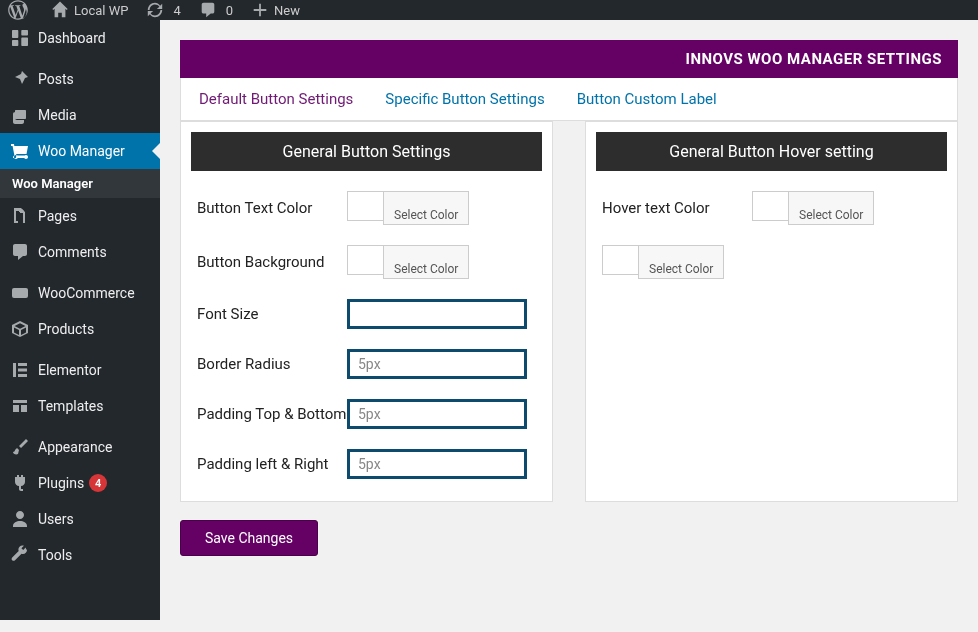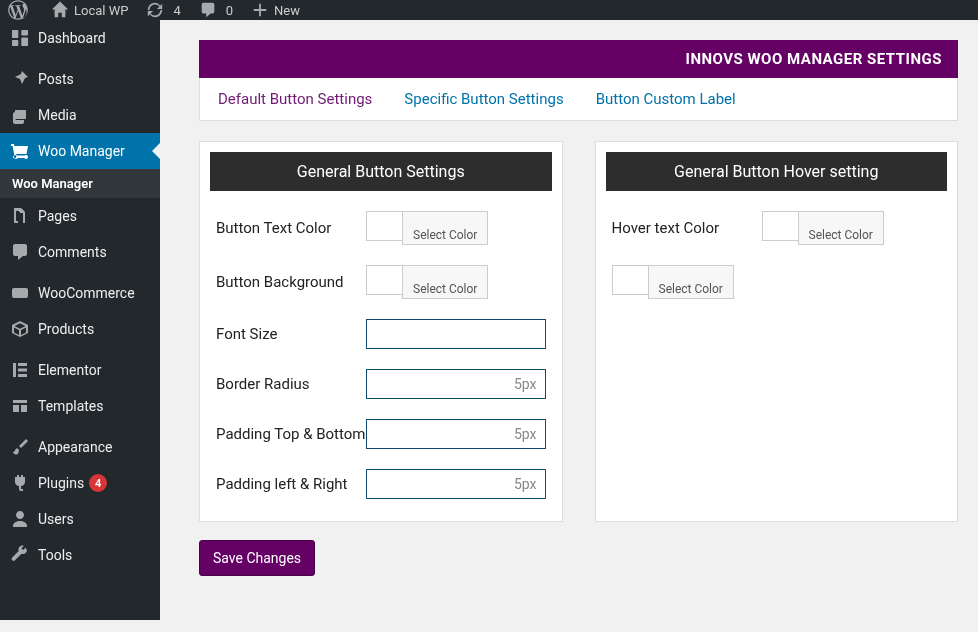--- a/index.html
+++ b/index.html
@@ -3,52 +3,52 @@
 <meta charset="utf-8">
 <style>
 * { margin: 0; padding: 0; box-sizing: border-box; font-family: -apple-system, BlinkMacSystemFont, "Segoe UI", Roboto, sans-serif; }
 body { background: #f1f1f1; overflow: hidden; }
 
 .adminbar { height: 20px; background: #23282d; color: #ccc; display: flex; align-items: center; padding: 0 8px; font-size: 13px; }
 .adminbar-item { display: flex; align-items: center; margin-right: 18px; color: #ccc; cursor: pointer; }
 .adminbar-item svg { fill: #a7aaad; margin-right: 5px; }
 .adminbar-item span.count { margin-left: 4px; }
 
-.layout { display: flex; height: calc(632px - 32px); gap: 19px; }
+.layout { display: flex; height: calc(632px - 32px); }
 .sidebar { width: 160px; background: #23282d; color: #eee; font-size: 14px; overflow-y: auto; }
 .sidebar-item { display: flex; align-items: center; padding: 8px 10px; cursor: pointer; }
 .sidebar-item svg { fill: #a7aaad; margin-right: 8px; flex-shrink: 0; }
 .sidebar-item.active { background: #0073aa; color: #fff; position: relative; }
 .sidebar-item.active svg { fill: #fff; }
 .sidebar-item.active::after { content: ""; position: absolute; right: 0; top: 50%; transform: translateY(-50%); border: 8px solid transparent; border-right-color: #f1f1f1; }
 .sidebar-sub { background: #32373c; }
 .sidebar-sub-item { padding: 7px 12px; font-size: 13px; color: #b4b9be; cursor: pointer; }
 .sidebar-sub-item.current { color: #fff; font-weight: 600; }
 .sidebar-sep { height: 5px; background: #23282d; }
 .plugin-badge { display: inline-flex; align-items: center; justify-content: center; min-width: 18px; height: 18px; border-radius: 9px; background: #d63638; color: #fff; font-size: 11px; font-weight: 600; margin-left: 5px; padding: 0 5px; }
 
 .main { flex: 1; padding: 20px 20px 20px 20px; overflow-y: auto; }
 .page-title-bar { background: #650065; color: #fff; padding: 10px 16px; font-size: 15px; font-weight: 700; letter-spacing: .5px; text-align: right; }
 .tabs-row { background: #fff; border: 1px solid #ddd; border-top: none; display: flex; padding: 12px 18px; gap: 32px; }
 .tab { color: #0073aa; cursor: pointer; font-size: 15px; }
 .tab.active { color: #701a75; }
 
-.panels { display: flex; gap: 32px; margin-top: 20px; }
+.panels { display: flex; gap: 32px; }
 .panel { background: #fff; border: 1px solid #ddd; flex: 1; padding-bottom: 12px; }
 .panel-head { background: #2d2d2d; color: #fff; text-align: center; padding: 10px; font-size: 16px; margin: 10px; }
 .field-row { display: flex; align-items: center; padding: 10px 16px; }
 .field-label { width: 150px; font-size: 15px; color: #222; }
 .field-control { flex: 1; }
 .color-picker { display: flex; }
 .color-swatch { width: 36px; height: 30px; border: 1px solid #ccc; background: #fff; border-right: none; }
 .color-btn { height: 30px; padding: 16px 10px; border: 1px solid #ccc; background: #f7f7f7; font-size: 12px; color: #555; cursor: pointer; }
-.text-input { width: 100%; max-width: 180px; height: 30px; padding: 0 8px; border: 1px solid #0c4a6e; font-size: 14px; color: #333; text-align: right; }
+.text-input { width: 100%; max-width: 180px; height: 30px; padding: 0 8px; border: 3px solid #0c4a6e; font-size: 14px; color: #333; }
 .text-input::placeholder { color: #888; }
 
-.save-btn { margin-top: 18px; background: #650065; color: #fff; border: none; padding: 9px 13px; font-size: 14px; border-radius: 3px; cursor: pointer; border: 1px solid #4a004a; }
+.save-btn { margin-top: 18px; background: #650065; color: #fff; border: none; padding: 9px 24px; font-size: 14px; border-radius: 3px; cursor: pointer; border: 1px solid #4a004a; }
 </style>
 </head>
 <body>
 
 <div class="adminbar">
   <div class="adminbar-item">
     <svg width="20" height="20" viewBox="0 0 20 20">
         <path d="M10 .2C4.6.2.2 4.6.2 10s4.4 9.8 9.8 9.8 9.8-4.4 9.8-9.8S15.4.2 10 .2zM1.4 10c0-1.2.3-2.4.7-3.5l4.1 11.2C3.4 16.3 1.4 13.4 1.4 10zm8.6 8.6c-.8 0-1.7-.1-2.4-.4l2.6-7.5 2.6 7.3c0 .1 0 .1.1.1-.9.3-1.9.5-2.9.5zm1.2-12.6c.5 0 1-.1 1-.1.5 0 .4-.7-.1-.7 0 0-1.4.1-2.3.1-.9 0-2.3-.1-2.3-.1-.5 0-.5.7-.1.7 0 0 .4.1.9.1l1.3 3.7L7.7 15 4.6 6c.5 0 1-.1 1-.1.5 0 .4-.7-.1-.7 0 0-1.4.1-2.3.1h-.5C4.2 2.9 6.9 1.4 10 1.4c2.3 0 4.4.9 6 2.3h-.1c-.9 0-1.5.8-1.5 1.6 0 .7.4 1.3.9 2.1.3.6.7 1.4.7 2.5 0 .8-.3 1.7-.7 2.9l-.9 3-3.2-9.8zm6.3 2.1c.7 1.2 1.1 2.6 1.1 4 0 3-1.6 5.6-4 7.1l2.6-7.6c.5-1.2.7-2.2.7-3.1 0-.1 0-.3-.1-.4h-.3z"></path>
       </svg>
   </div>

